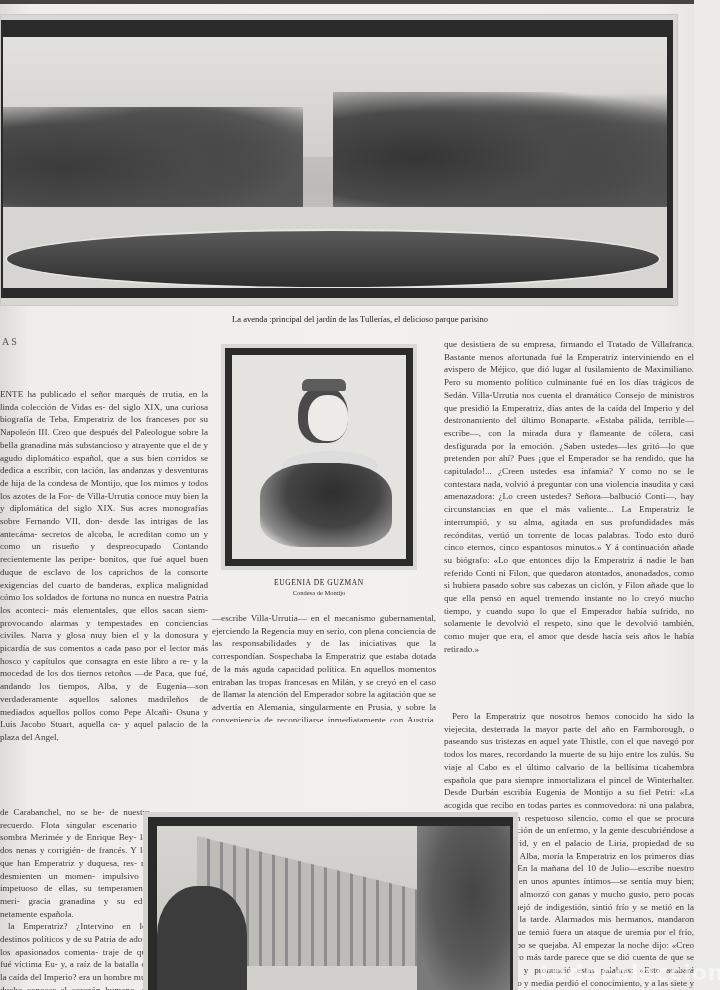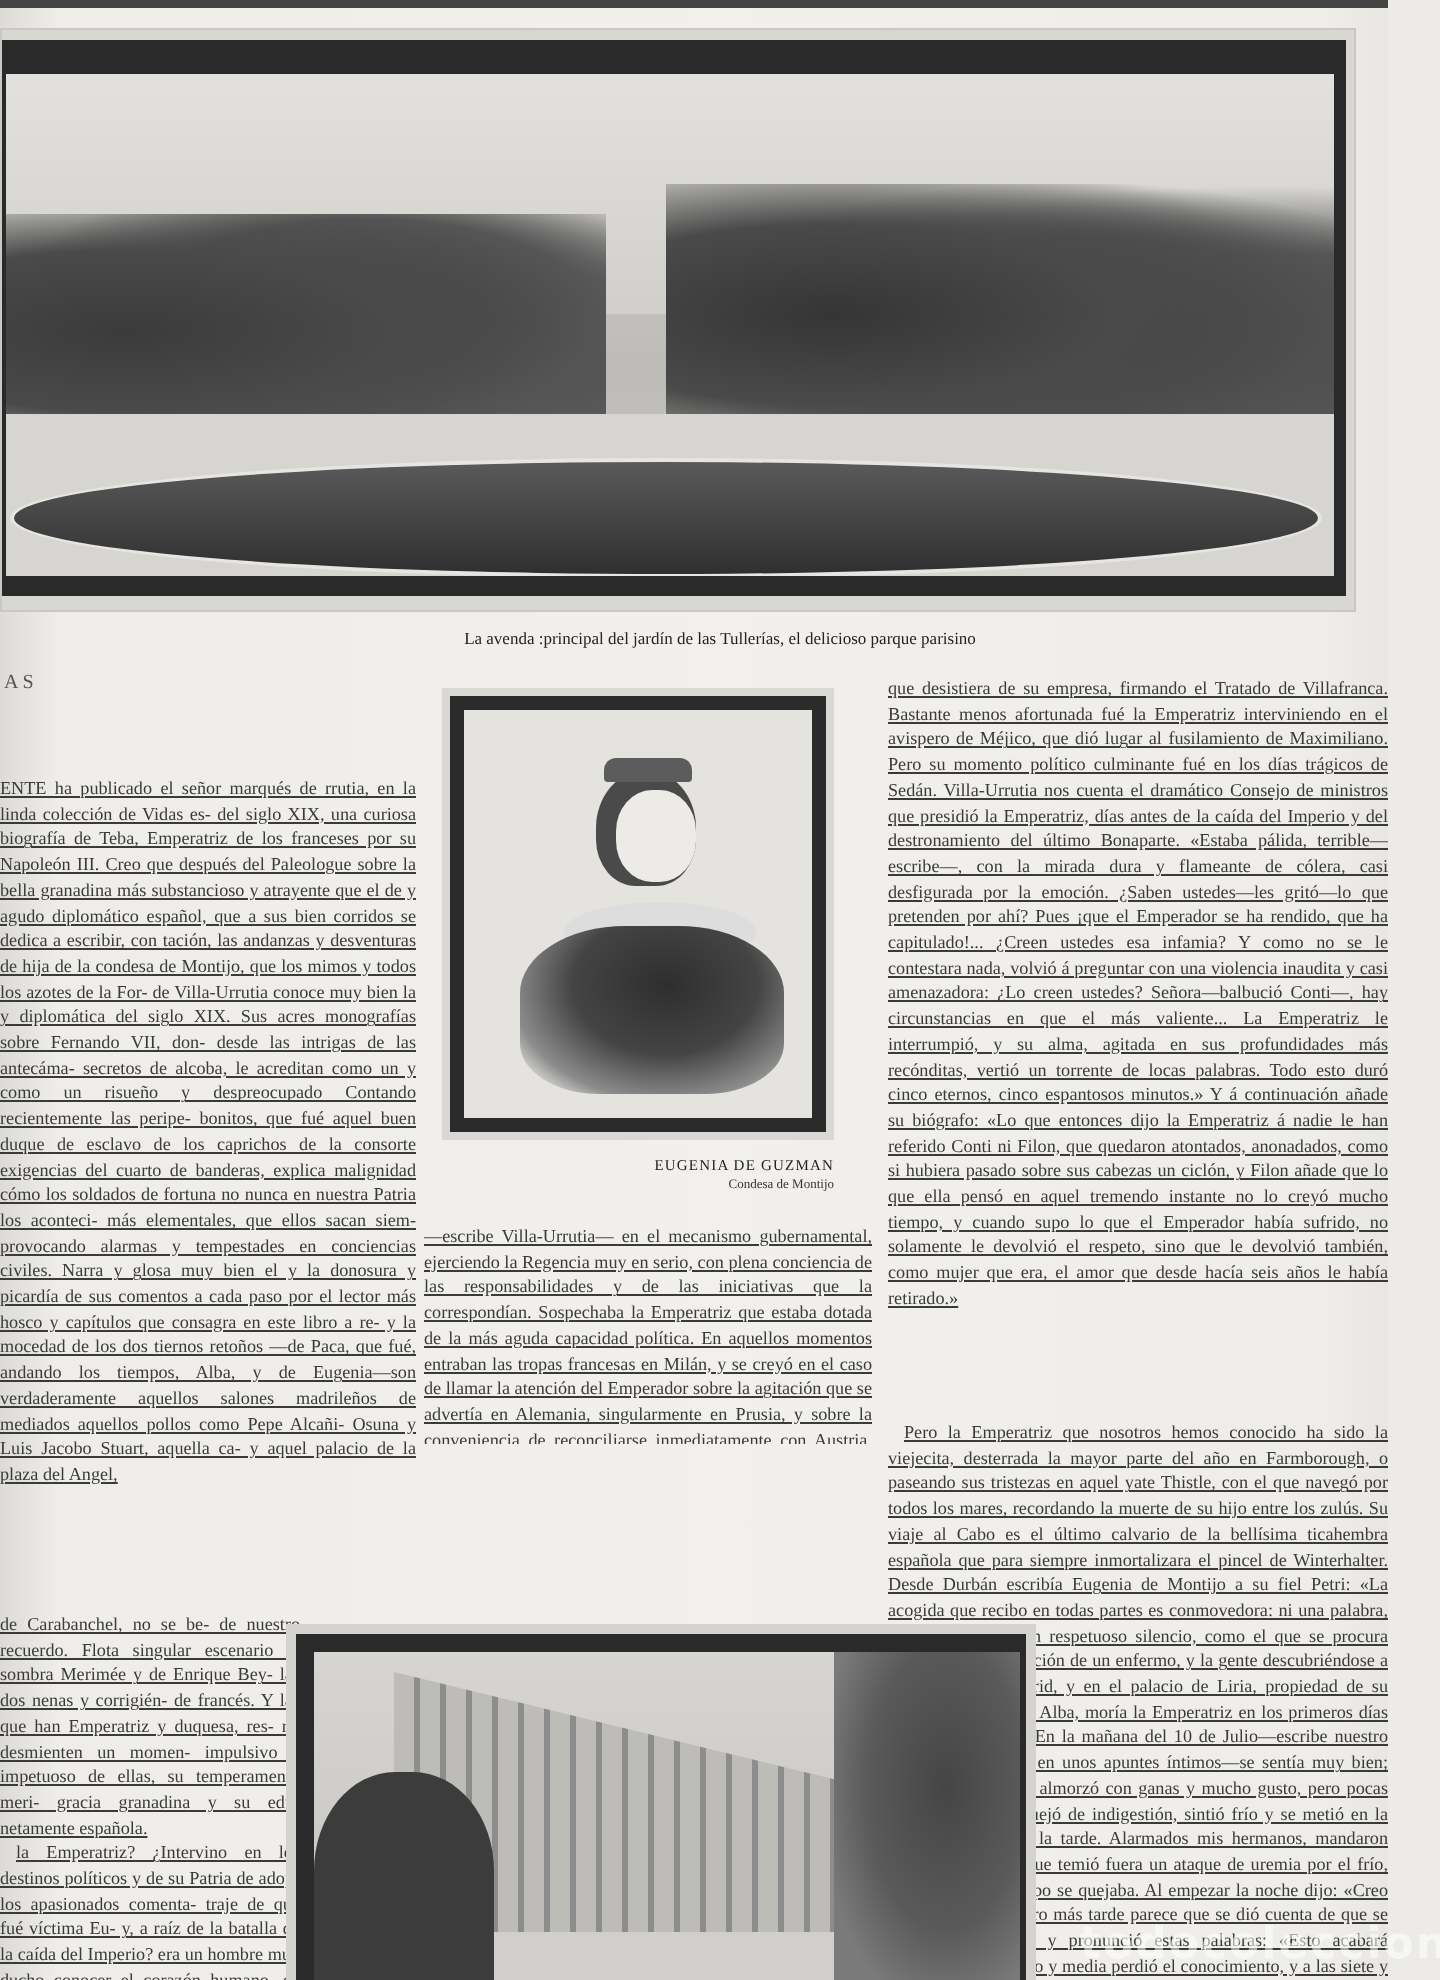--- a/index.html
+++ b/index.html
@@ -51,21 +51,21 @@
       position:absolute; left:0; top:314px; width:720px; text-align:center;
       font-family:"Liberation Serif", serif; font-size:8.5px; color:#222;
     }
 
     
     .kicker { position:absolute; left:2px; top:336px; font-family:"Liberation Serif", serif; font-size:10px; letter-spacing:2px; color:#555; }
     .title { position:absolute; left:0; top:355px; font-family:"Liberation Serif", serif; font-size:25px; letter-spacing:1px; color:#333; white-space:nowrap; }
 
     .col {
       position:absolute; font-family:"Liberation Serif", serif; font-size:9.1px; line-height:12.7px;
-      color:#3a3a3a; text-align:justify; overflow:hidden;text-decoration:underline;
+      color:#3a3a3a; text-align:justify; overflow:hidden;
     }
     .col p { margin:0; }
     .col-left { left:0; top:388px; width:208px; height:602px; }
     .col-mid { left:212px; top:612px; width:224px; height:110px; }
     .col-right { left:444px; top:338px; width:250px; height:372px; }
 
     
     .portrait-frame {
       position:absolute; left:221px; top:344px; width:196px; height:226px; background:#d9d8d4;
     }
@@ -77,21 +77,21 @@
       background:#e4e3df;
     }
     .portrait-hair { position:absolute; left:66px; top:30px; width:50px; height:58px; border-radius:50% 50% 40% 40%; background:#4a4a4a; }
     .portrait-face { position:absolute; left:76px; top:40px; width:40px; height:46px; border-radius:45%; background:#ecebe7; }
     .portrait-crown { position:absolute; left:70px; top:24px; width:44px; height:12px; background:#5c5c5c; border-radius:6px 6px 2px 2px; }
     .portrait-body {
       position:absolute; left:28px; top:108px; width:132px; height:84px; border-radius:40% 40% 30% 30%;
       background:radial-gradient(ellipse at 55% 35%, #2e2e2e 0, #444 45%, #8c8c8c 75%, transparent 90%);
     }
     .portrait-shoulders { position:absolute; left:50px; top:96px; width:96px; height:30px; border-radius:50%; background:#ddd; }
-    .portrait-caption { position:absolute; left:221px; top:578px; width:196px; text-align:right; font-family:"Liberation Serif", serif; }
+    .portrait-caption { position:absolute; left:221px; top:578px; width:196px; text-align:center; font-family:"Liberation Serif", serif; }
     .portrait-name { font-size:7.5px; letter-spacing:0.6px; color:#222; }
     .portrait-sub { font-size:6.5px; color:#333; margin-top:2px; }
 
     
     .palace-frame { position:absolute; left:143px; top:812px; width:375px; height:178px; background:#d4d3cf; }
     .palace-border { position:absolute; left:5px; top:5px; width:365px; height:173px; background:#2a2a2a; }
     .palace-inner {
       position:absolute; left:9px; top:9px; width:353px; height:169px; overflow:hidden;
       background:linear-gradient(#d6d5d1,#c4c3bf);
     }

